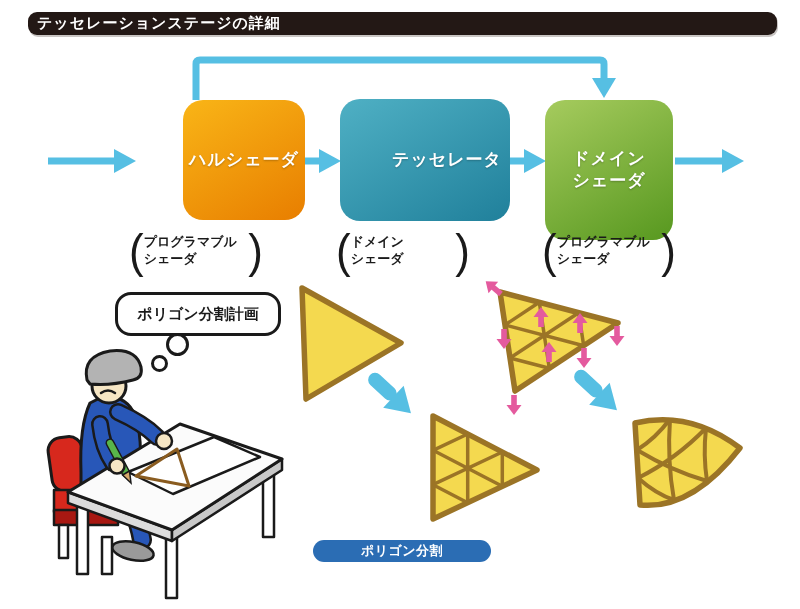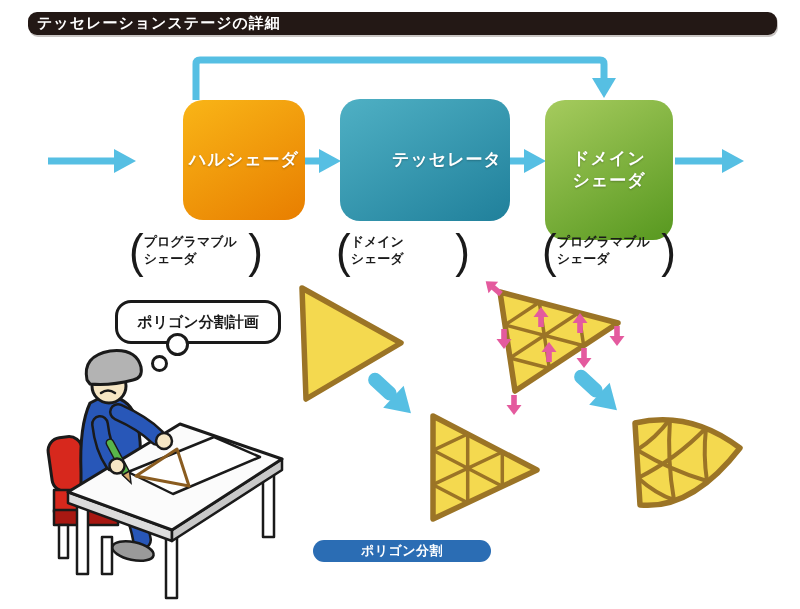--- a/index.html
+++ b/index.html
@@ -27,21 +27,21 @@
   
   .ptype{position:absolute;top:230px;width:134px;height:42px;display:flex;
          align-items:center;justify-content:space-between;color:var(--ink,#1a1a1a);}
   .ptype .paren{font-size:44px;font-weight:400;line-height:1;transform:scaleY(1.05);}
   .ptype .ptxt{flex:1;text-align:left;font-size:13px;font-weight:bold;line-height:1.3;}
   #ptype-1{left:129px;} #ptype-2{left:336px;} #ptype-3{left:542px;}
 
   
   .bubble{position:absolute;left:115px;top:292px;width:160px;height:38px;background:#fff;
           border:3px solid var(--ink,#1a1a1a);border-radius:16px;display:flex;align-items:center;
-          justify-content:center;font-size:15px;font-weight:bold;color:var(--ink,#1a1a1a);z-index:4;margin-top:8px;}
+          justify-content:center;font-size:15px;font-weight:bold;color:var(--ink,#1a1a1a);z-index:4;}
   .bubble-dot{position:absolute;background:#fff;border:3px solid var(--ink,#1a1a1a);
               border-radius:50%;z-index:4;}
   #dot-big{left:166px;top:333px;width:17px;height:17px;}
   #dot-small{left:151px;top:355px;width:11px;height:11px;}
 
   
   .pill{position:absolute;top:540px;height:22px;background:var(--pill,#2b6db4);color:#ffffff;
         border-radius:12px;display:flex;align-items:center;justify-content:center;
         font-size:13px;font-weight:bold;letter-spacing:.5px;}
   #pill-divide{left:313px;width:178px;}

